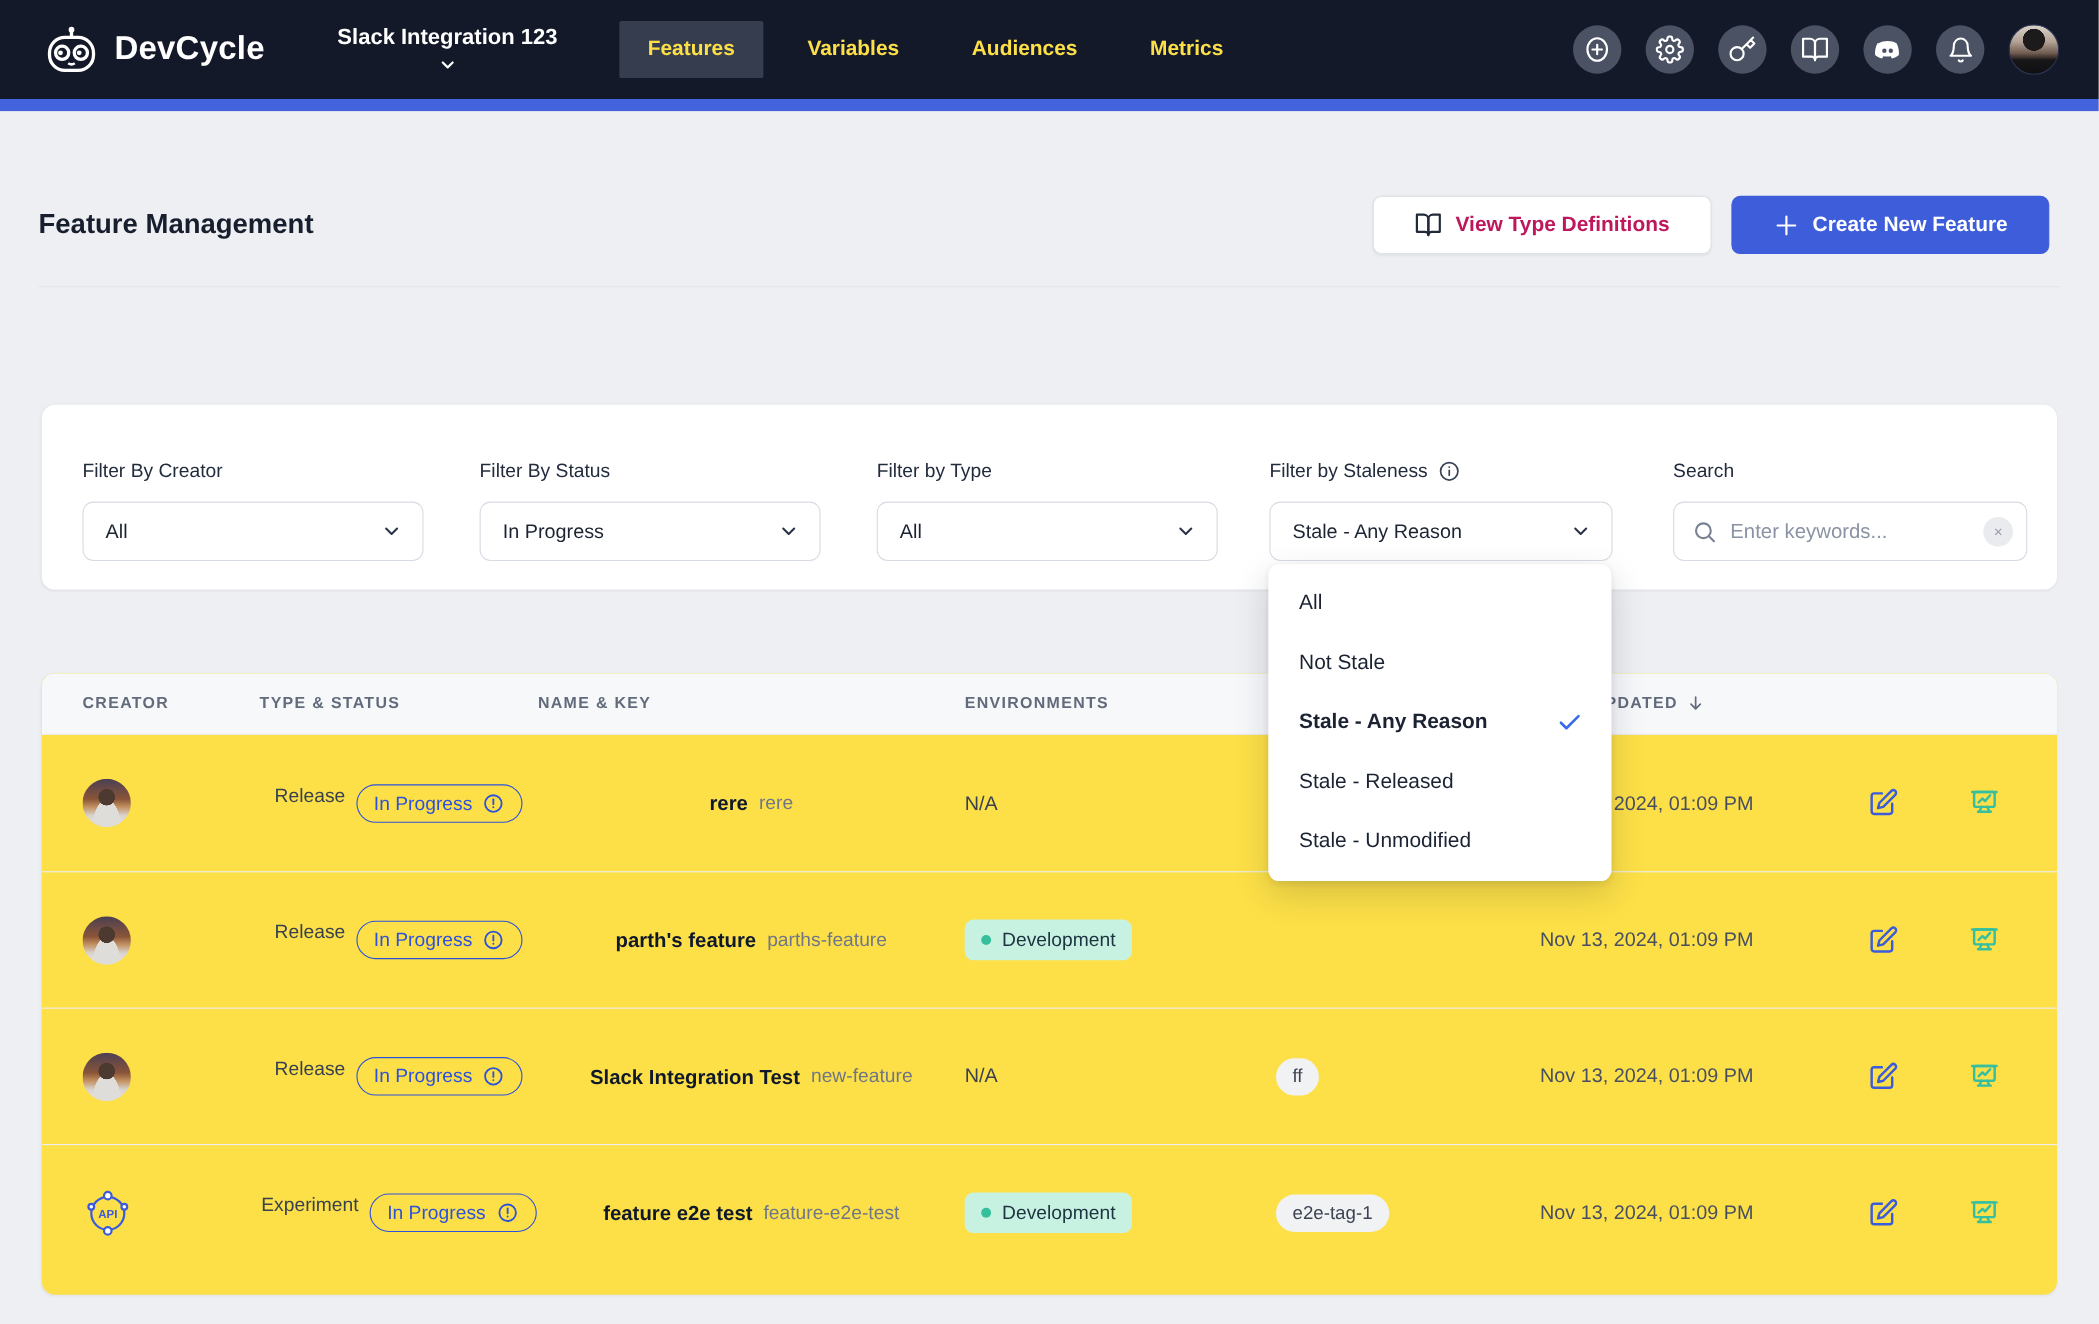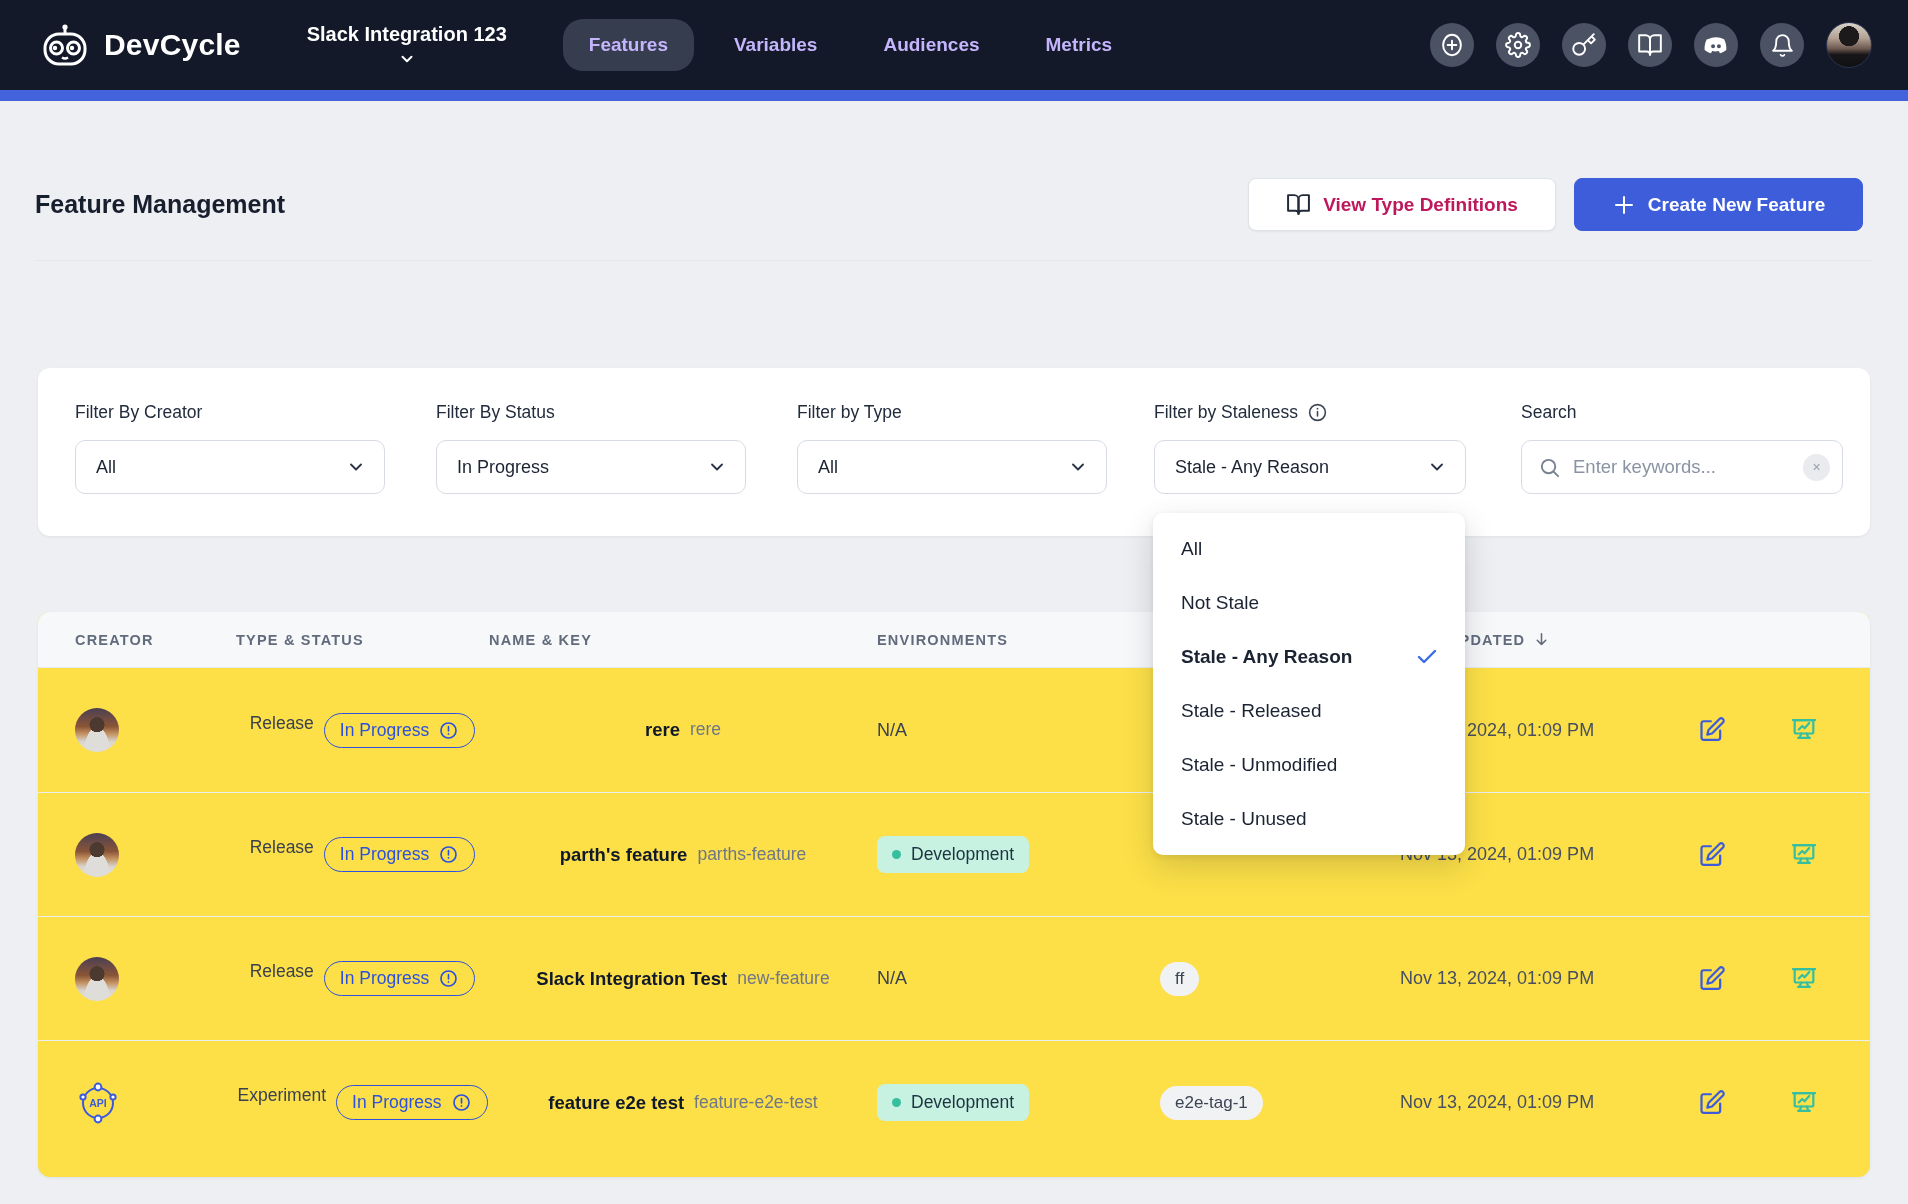--- a/index.html
+++ b/index.html
@@ -16,22 +16,22 @@
   
   .nav { position:absolute; top:0; left:0; width:1908px; height:90px;
          background:#141929; display:flex; align-items:center; z-index:20; }
   .nav-accent { position:absolute; top:90px; left:0; width:1908px; height:11px; background:#4263dc; }
   .brand { display:flex; align-items:center; gap:12px; margin-left:38px; }
   .brand-name { color:#fff; font-size:30px; font-weight:700; letter-spacing:.2px; }
   .project { display:flex; align-items:center; gap:4px; margin-left:66px;
              background:none; border:none; color:#fff; font-size:20px; font-weight:700; cursor:pointer;
              font-family:inherit;flex-direction:column; }
   .tabs { display:flex; align-items:center; gap:14px; margin-left:56px; }
-  .tab { background:none; border:none; color:#c4b5fd; font-size:19px; font-weight:600;
-         padding:15px 26px; border-radius:20px; cursor:pointer; font-family:inherit; }
+  .tab { background:none; border:none; color:#fde047; font-size:19px; font-weight:600;
+         padding:15px 26px; border-radius:2px; cursor:pointer; font-family:inherit; }
   .tab.active { background:#363d4f; }
   .nav-right { margin-left:auto; margin-right:36px; display:flex; align-items:center; gap:22px; }
   .nav-icon-btn { width:44px; height:44px; border-radius:50%; background:#4b5264; border:none;
                   display:flex; align-items:center; justify-content:center; cursor:pointer; color:#fff; }
   .nav-avatar { width:46px; height:46px; border-radius:50%; cursor:pointer; border:1px solid #2b3350;
     background:
       radial-gradient(circle at 50% 30%, #1d1a1c 0 26%, transparent 27%),
       linear-gradient(180deg,#d8d2c9 0%, #b4a294 34%, #6e5a50 58%, #171517 72%, #101012 100%);
   }
 
@@ -41,21 +41,21 @@
   .btn { position:absolute; top:0; height:53px; border-radius:8px; display:flex; align-items:center;
          justify-content:center; gap:12px; font-size:19px; font-weight:600; cursor:pointer; font-family:inherit; }
   .btn-secondary { left:1213px; width:308px; background:#fff; border:1px solid #dfe3e8; color:#be185d;
                    box-shadow:0 1px 2px rgba(16,24,40,.05); }
   .btn-primary { left:1539px; width:289px; background:#3d5ddb; border:1px solid #3d5ddb; color:#fff; }
   .divider { position:absolute; top:260px; left:35px; width:1838px; height:1px; background:#e3e6ea; }
 
   
   .filter-card { position:absolute; top:368px; left:38px; width:1832px; height:168px; background:#fff;
                  border-radius:12px; box-shadow:0 1px 3px rgba(16,24,40,.06); }
-  .fgroup { position:absolute; top:0; height:168px; }
+  .fgroup { position:absolute; top:16px; height:168px; }
   .fg-1 { left:37px;  width:310px; }
   .fg-2 { left:398px; width:310px; }
   .fg-3 { left:759px; width:310px; }
   .fg-4 { left:1116px; width:312px; }
   .fg-5 { left:1483px; width:322px; }
   .flabel { position:absolute; top:34px; left:0; font-size:17.5px; font-weight:500; color:#232c3d;
             display:flex; align-items:center; gap:9px; }
   .fselect { position:absolute; top:72px; left:0; right:0; height:54px; border:1px solid #d7dbe3;
              border-radius:10px; background:#fff; display:flex; align-items:center; padding:0 18px 0 20px;
              font-size:18px; color:#1c2433; cursor:pointer; }
@@ -551,16 +551,13 @@
           <path d="M20 6L9 17l-5-5"></path>
         </svg>
     </span>
   </div>
   <div class="menu-item">
     <span class="mi-label">Stale - Released</span>
   </div>
   <div class="menu-item">
     <span class="mi-label">Stale - Unmodified</span>
   </div>
-  <div class="menu-item">
-    <span class="mi-label">Stale - Unused</span>
-  </div>
 </div>
 
 </body></html>

